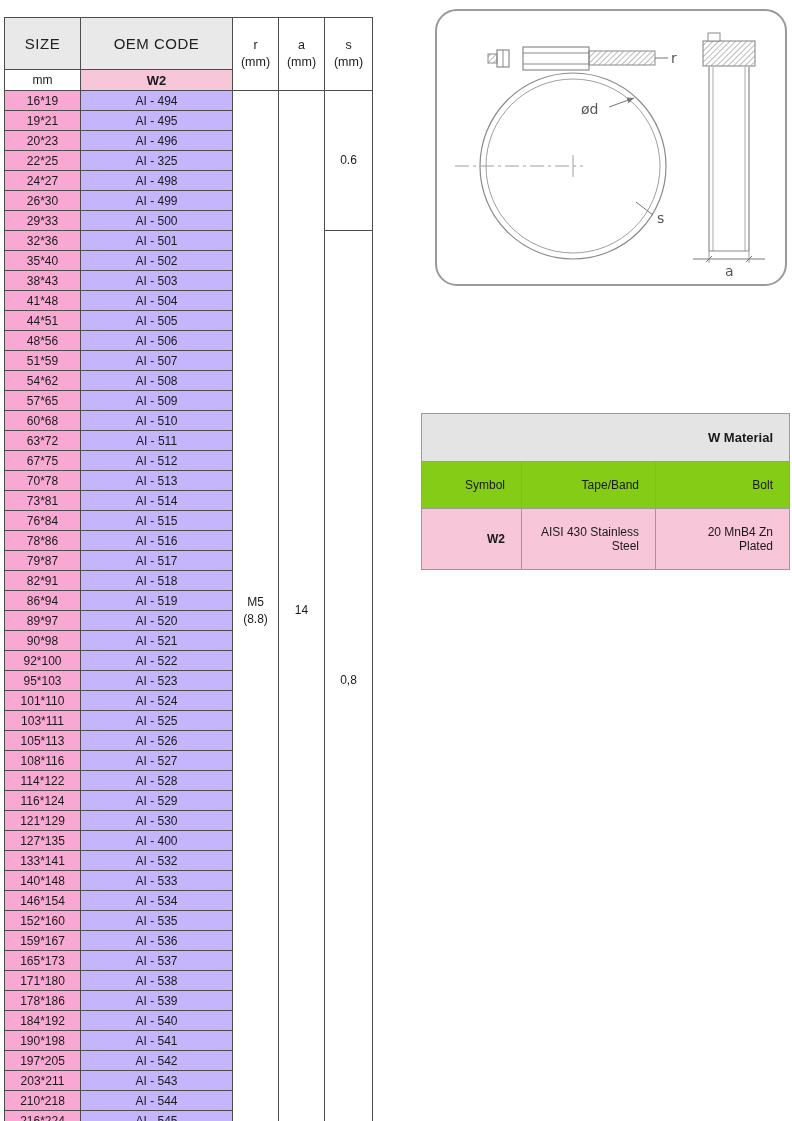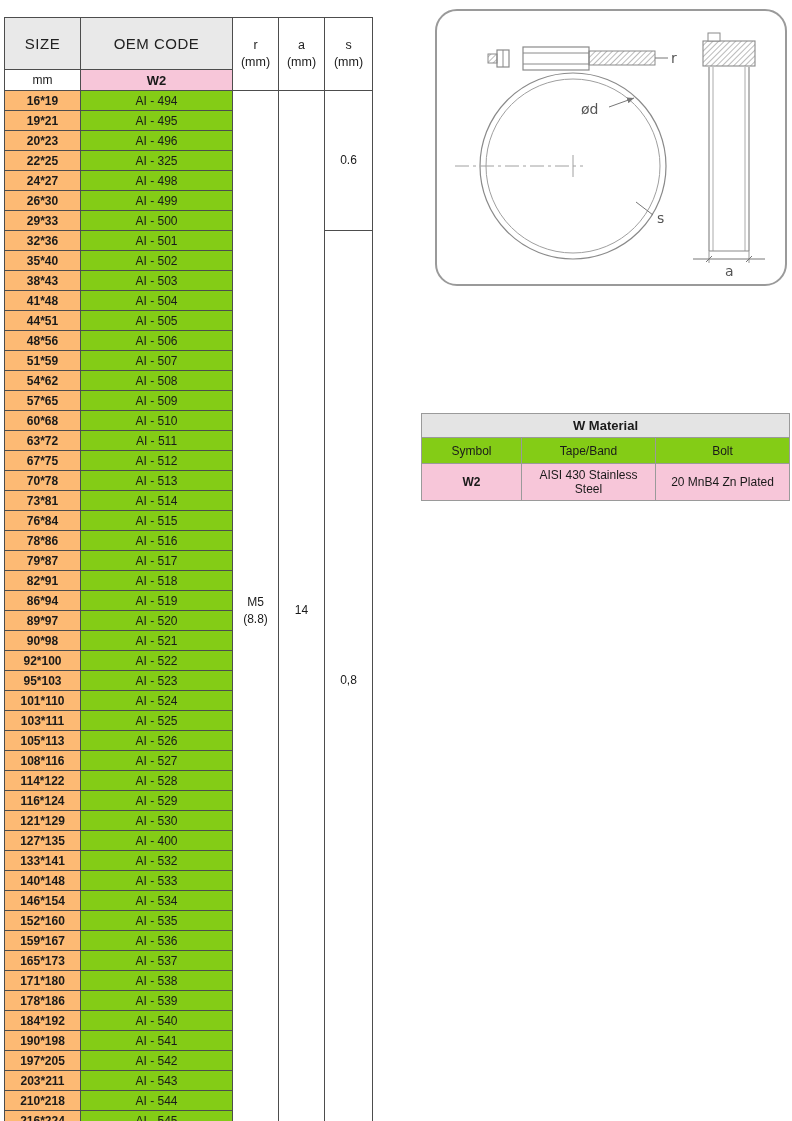--- a/index.html
+++ b/index.html
@@ -24,22 +24,22 @@
   }
   .spec-table thead tr.main-head { height: 52px; }
   .spec-table thead tr.unit-row  { height: 21px; padding-left: 43px; }
   .spec-table tbody td { height: 20px; font-size: 12px; }
 
   .h-main { background: #e9e9e9; font-size: 15px; font-weight: 400; color: #222; letter-spacing: .5px; }
   .h-mm   { background: #ffffff; font-size: 12.5px; font-weight: 400; line-height: 1.35; color: #222; }
   .u-mm   { background: #ffffff; font-size: 12px; }
   .u-w2   { background: #f7c6d9; font-weight: 700; font-size: 13px; }
 
-  .c-size { background: #fdba74; font-weight: bold; }
-  .c-oem  { background: #84cc16; }
+  .c-size { background: #f9a8d4; }
+  .c-oem  { background: #c4b5fd; }
   .c-merge { background: #ffffff; font-size: 13.5px; line-height: 1.35; }
   .c-r, .c-a { vertical-align: top; padding-top: 428px; }
   .c-s0 { vertical-align: middle; font-size: 13.5px; margin-left: 32px; }
   .c-s1 { vertical-align: top; padding-top: 292px; }
 
   
   .diagram-box {
     position: absolute; left: 435px; top: 9px;
     width: 352px; height: 277px;
     border: 2px solid #9a9a9a; border-radius: 22px;
@@ -51,21 +51,21 @@
     font-size: 14px; fill: #555;
   }
 
   
   .material-table {
     position: absolute; left: 421px; top: 413px;
     border-collapse: collapse; table-layout: fixed;
   }
   .material-table th, .material-table td {
     border: 1px solid #9a9a9a;
-    text-align: center; vertical-align: middle; padding: 4px;
+    text-align: right; vertical-align: middle; padding: 16px;
   }
   .mt-title { height: 24px; background: #e4e4e4; font-size: 13px; font-weight: 700; }
   .mt-head td { height: 26px; background: #84cc16; font-size: 12px; }
   .mt-data td { height: 26px; background: #f7c6d9; font-size: 12px; }
   .mt-symbol { font-weight: 700; font-size: 13px; }
 </style>
 </head>
 <body>
 
 <div class="page">

